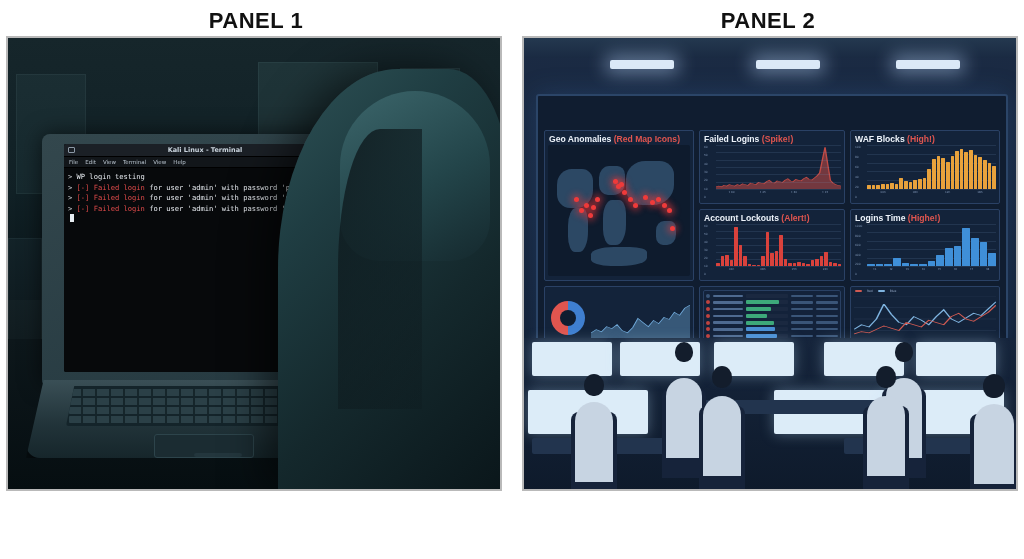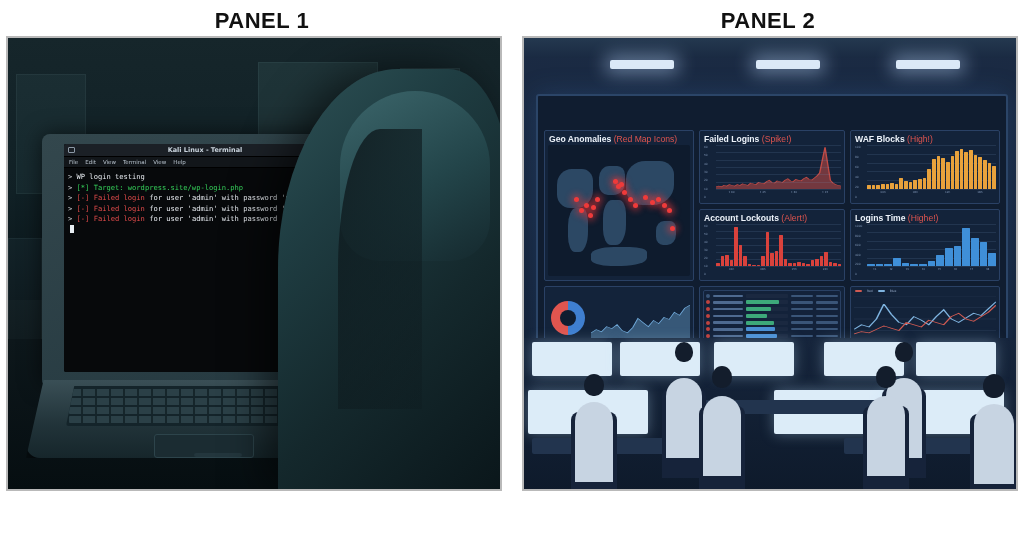--- a/index.html
+++ b/index.html
@@ -3,21 +3,21 @@
 <meta charset="utf-8">
 <style>
   * { margin:0; padding:0; box-sizing:border-box; }
   html,body { width:1024px; height:559px; background:#ffffff;
     font-family:"Liberation Sans", sans-serif; overflow:hidden; }
   .stage { position:relative; width:1024px; height:559px; background:#fff; }
 
   
   .panel-label{ position:absolute; top:8px; font-size:22px; font-weight:bold;
     color:#111; letter-spacing:.5px; text-align:center; }
-  #lbl1{ left:6px; width:512px; }
+  #lbl1{ left:0; width:512px; }
   #lbl2{ left:512px; width:512px; }
 
   
   .caption{ position:absolute; left:0; top:497px; width:1024px; text-align:center;
     font-size:41px; font-weight:bold; color:#0b0b0b; letter-spacing:-.5px; }
 
   
   .frame{ position:absolute; top:36px; height:455px; overflow:hidden;
     border:2px solid #b9b9b9; background:#000; }
   #frameL{ left:6px; width:496px; }
@@ -118,21 +118,21 @@
      padding-left:9px; }
   .wall-title span{ color:#fff; font-size:13.5px; font-weight:bold;
      letter-spacing:.2px; }
   .grid{ position:absolute; left:6px; top:34px; right:6px; bottom:6px;
      display:grid; grid-template-columns:150px 1fr 150px;
      grid-template-rows:74px 72px 62px; gap:5px; }
   .card{ background:#13233a; border:1px solid #2a4165; border-radius:2px;
      padding:3px 4px; position:relative; overflow:hidden; }
   .card h4{ font-size:8.6px; color:#edf3fa; font-weight:bold; white-space:nowrap;
      line-height:11px; }
-  .card h4 em{ font-style:normal; color:#e0554f; font-weight:normal; }
+  .card h4 em{ font-style:normal; color:#e0554f; font-weight:bold; }
   .plot{ position:absolute; left:4px; right:3px; top:14px; bottom:8px; }
   .yax{ position:absolute; left:0; top:0; bottom:0; width:11px; }
   .yax i{ position:absolute; left:0; font-family:"DejaVu Sans", sans-serif;
      font-size:2.9px; color:#7e94b4; font-style:normal; }
   .pa{ position:absolute; left:12px; right:0; top:0; bottom:6px; }
   .gl{ position:absolute; left:0; right:0; height:1px;
      background:rgba(120,150,190,.16); }
   .xax{ position:absolute; left:12px; right:0; bottom:-1px; height:6px; }
   .xax i{ position:absolute; font-family:"DejaVu Sans", sans-serif;
      font-size:2.8px; color:#7e94b4; font-style:normal; transform:translateX(-50%); }
@@ -214,21 +214,20 @@
               <div class="term-menu">
                 <span>File</span>
                 <span>Edit</span>
                 <span>View</span>
                 <span>Terminal</span>
                 <span>View</span>
                 <span>Help</span>
               </div>
               <div class="term-body" id="termBody">
                   <div class="tl"><span class="pr">&gt;</span><span style="color:#e6eaef"> WP login testing</span></div>
-                  <div class="tl"><span class="pr">&gt;</span><span style="color:#35d05a"> [*]</span><span style="color:#35d05a"> Target: wordpress.site/wp-login.php</span></div>
                   <div class="tl"><span class="pr">&gt;</span><span style="color:#e14b4b"> [-]</span><span style="color:#e14b4b"> Failed login</span><span class="w"> for user 'admin' with password 'password123'</span></div>
                   <div class="tl"><span class="pr">&gt;</span><span style="color:#e14b4b"> [-]</span><span style="color:#e14b4b"> Failed login</span><span class="w"> for user 'admin' with password 'qwerty'</span></div>
                   <div class="tl"><span class="pr">&gt;</span><span style="color:#e14b4b"> [-]</span><span style="color:#e14b4b"> Failed login</span><span class="w"> for user 'admin' with password 'admin123'...</span></div>
                   <div class="tl"><span class="cursor"></span></div>
                 </div>
             </div>
           </div>
         </div>
         <div class="base"></div>
         <div class="kb">

